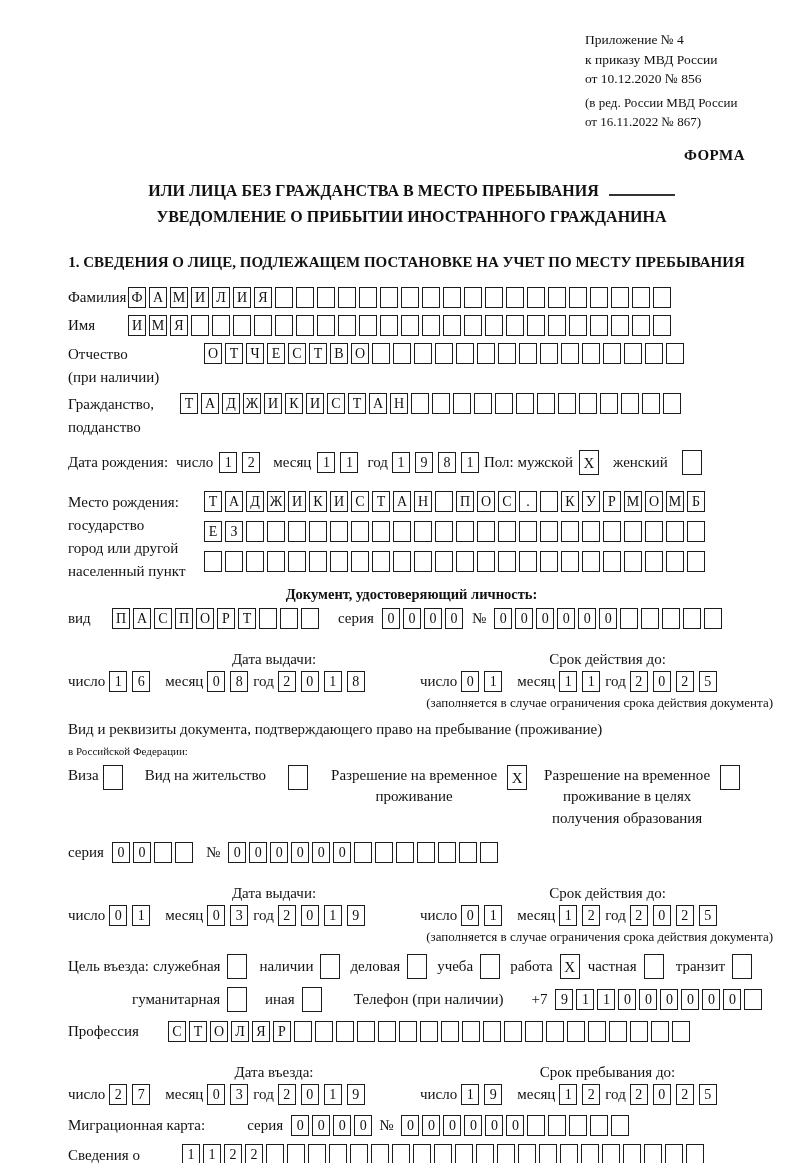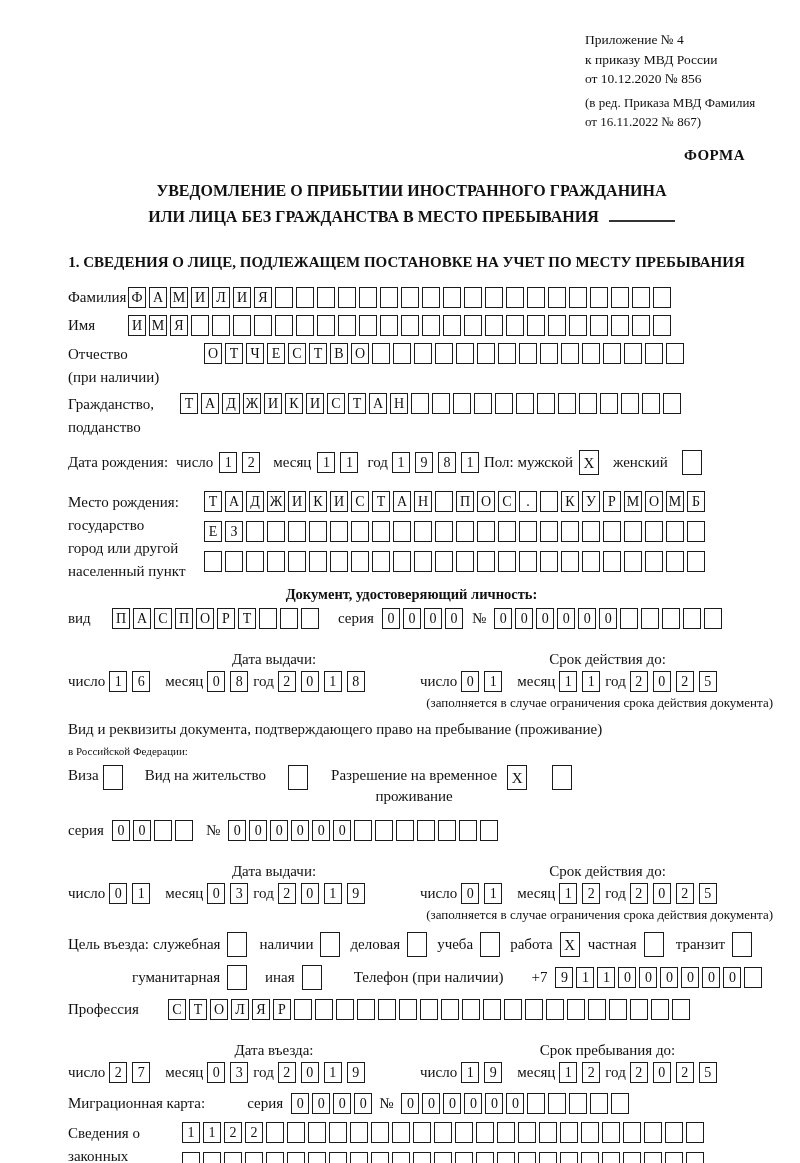--- a/index.html
+++ b/index.html
@@ -63,29 +63,29 @@
 </head>
 <body>
 
 <div class="page">
 
   <div class="appendix">
     <div>Приложение № 4</div>
     <div>к приказу МВД России</div>
     <div>от 10.12.2020 № 856</div>
     <div class="amend">
-      <div>(в ред. Приказа МВД Фамилия</div>
+      <div>(в ред. России МВД России</div>
       <div>от 16.11.2022 № 867)</div>
     </div>
   </div>
   <div class="forma">ФОРМА</div>
 
   <div class="title">
+    <div><span>ИЛИ ЛИЦА БЕЗ ГРАЖДАНСТВА В МЕСТО ПРЕБЫВАНИЯ</span><span class="uline"></span></div>
     <div>УВЕДОМЛЕНИЕ О ПРИБЫТИИ ИНОСТРАННОГО ГРАЖДАНИНА</div>
-    <div><span>ИЛИ ЛИЦА БЕЗ ГРАЖДАНСТВА В МЕСТО ПРЕБЫВАНИЯ</span><span class="uline"></span></div>
   </div>
 
   <div class="section-heading">1. СВЕДЕНИЯ О ЛИЦЕ, ПОДЛЕЖАЩЕМ ПОСТАНОВКЕ НА УЧЕТ ПО МЕСТУ ПРЕБЫВАНИЯ</div>
 
   <div class="row" style="margin-top:16px;">
     <div class="labelcol lbl" style="width:60px;">Фамилия</div>
     <div class="boxes">
         <span class="cell">Ф</span>
         <span class="cell">А</span>
         <span class="cell">М</span>
@@ -423,20 +423,21 @@
     </div>
     <div class="opt" style="margin-left:22px;">
       <span class="olbl">Вид на жительство</span>
       <span class="checkbox" style="margin-left:22px;"></span>
     </div>
     <div class="opt" style="margin-left:22px;">
       <span class="olbl multi" style="width:168px;">Разрешение на временное проживание</span>
       <span class="checkbox">X</span>
     </div>
     <div class="opt" style="margin-left:16px;">
+      <span class="olbl multi" style="width:168px;">Разрешение на временное проживание в целях получения образования</span>
       <span class="checkbox"></span>
     </div>
   </div>
 
   <div class="row" style="margin-top:12px;">
     <span class="lbl" style="width:44px;">серия</span>
     <span class="boxes">
         <span class="cell">0</span>
         <span class="cell">0</span>
         <span class="cell"></span>

